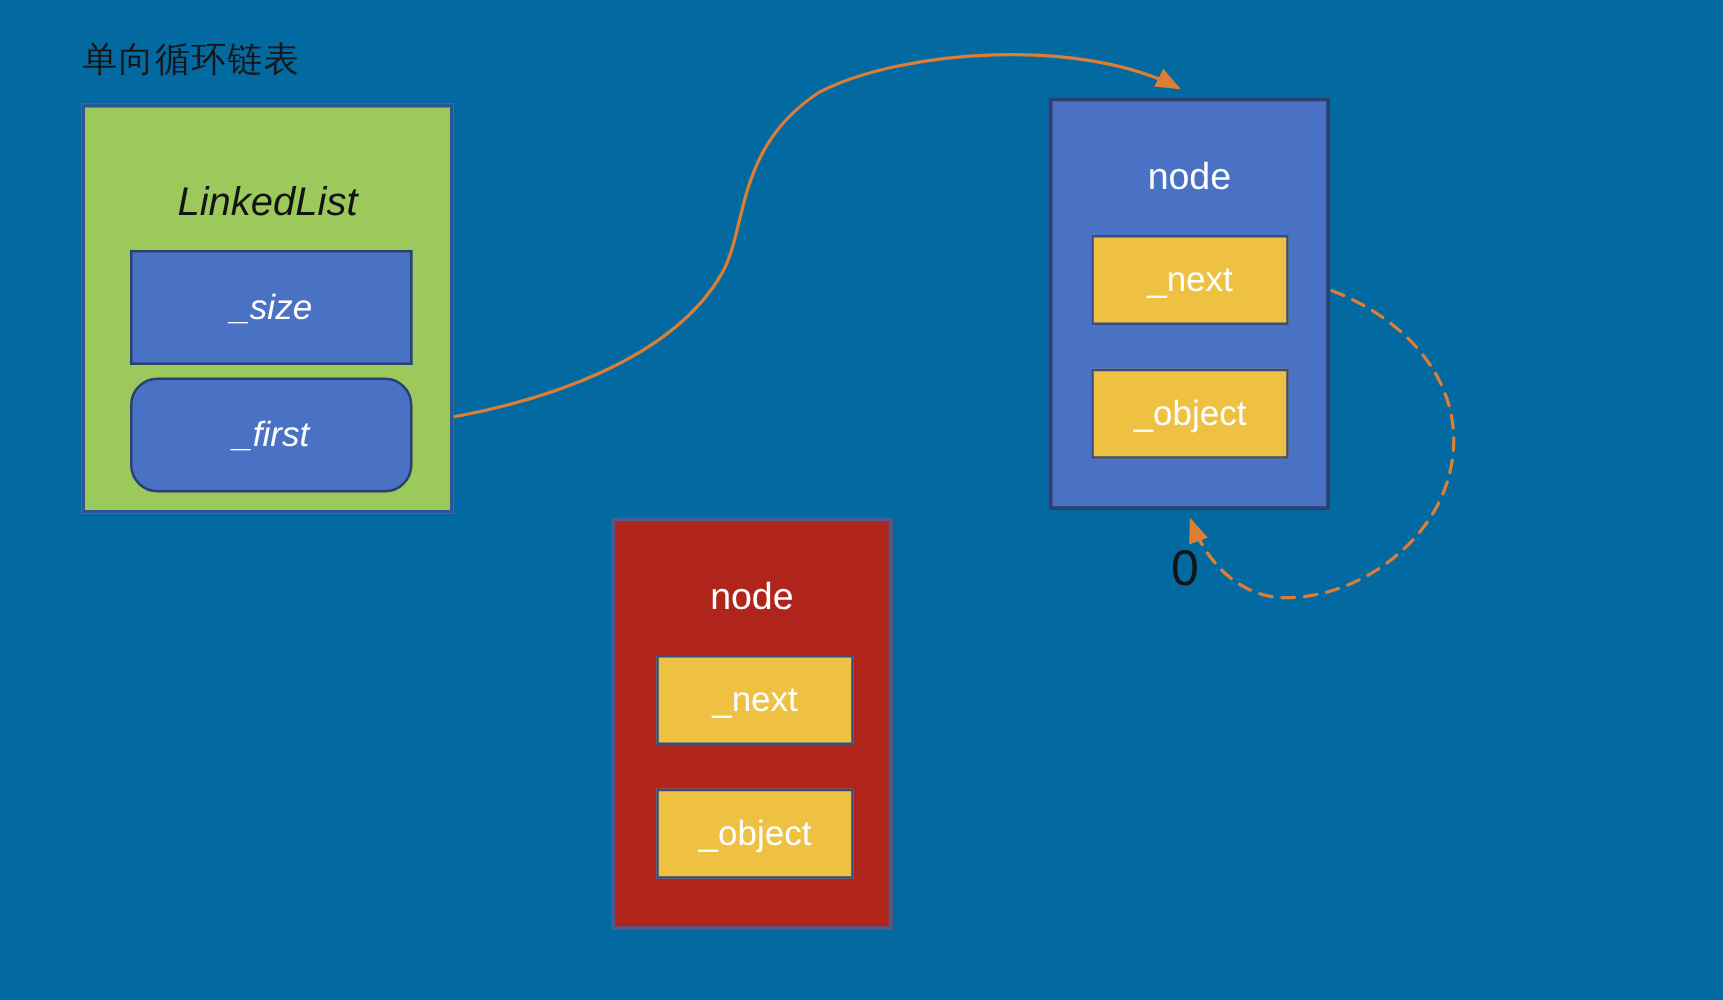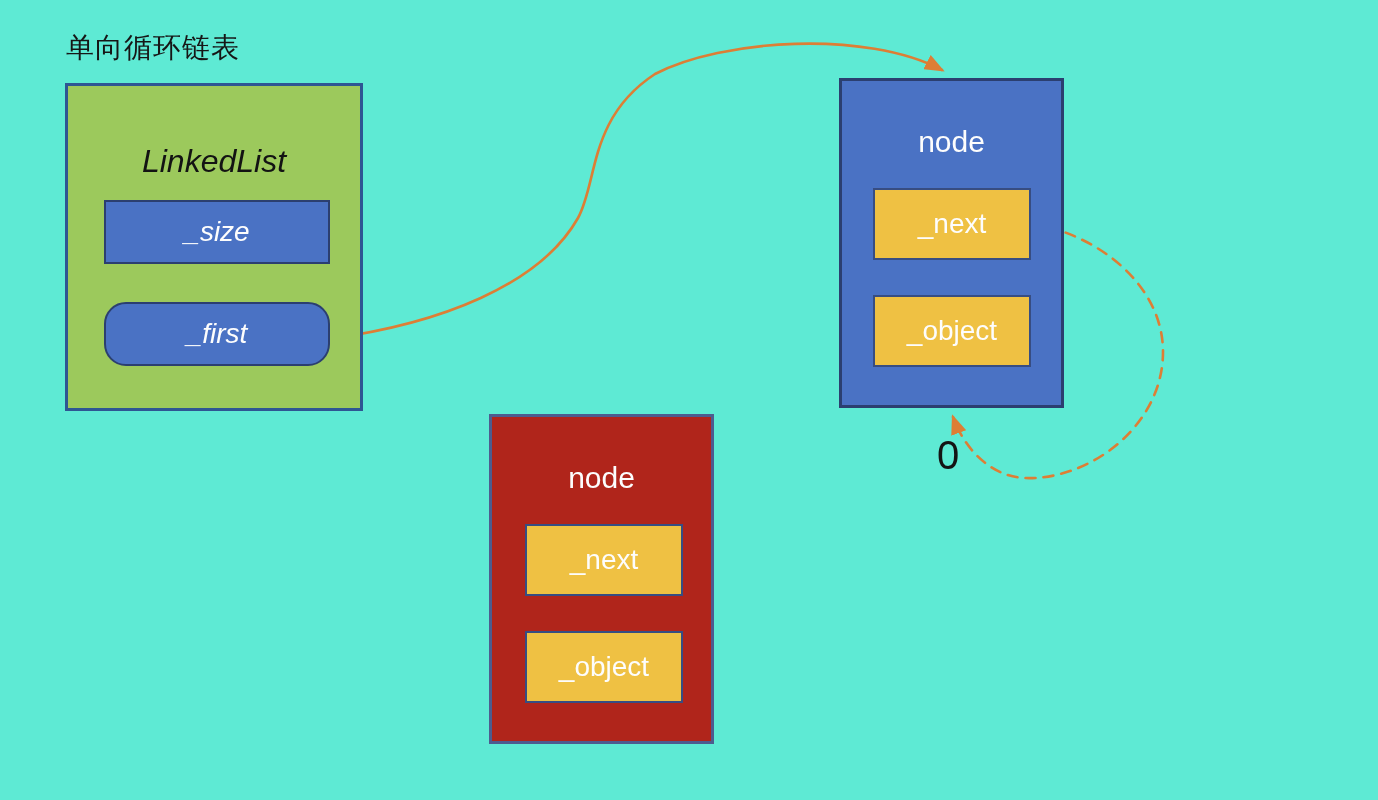--- a/index.html
+++ b/index.html
@@ -1,17 +1,17 @@
 <!DOCTYPE html>
 <html style="--color-green-fill: #9cc95c; --color-green-border: #2e5693; --color-blue-fill: #4a72c4; --color-blue-border: #2b3f70; --color-yellow-fill: #efc143; --color-yellow-border: #374d82; --color-red-fill: #b0251b; --color-red-border: #4d5c8f; --color-arrow: #dd7e35;"><head>
 <meta charset="utf-8">
 <style>
   html,body { margin:0; padding:0; background:#ffffff; }
   .canvas {
-    position:relative; width:1378px; height:800px; background:#5eead4;
+    position:relative; width:1378px; height:800px; background:#0369a1;
     font-family:"Liberation Sans", sans-serif; overflow:hidden;
   }
   .diagram-title {
     position:absolute; left:66px; top:32px; font-size:28px; line-height:32px;
     color:#161616; letter-spacing:1px;
   }
   .box { position:absolute; box-sizing:border-box; }
   .box-label {
     position:absolute; left:0; width:100%; text-align:center;
     font-size:31px; line-height:40px;
@@ -21,21 +21,21 @@
     align-items:center; justify-content:center;
     font-size:28px; color:#fdfdfd;
   }
   
   .linkedlist-box {
     left:65px; top:83px; width:298px; height:328px;
     background:var(--color-green-fill); border:3px solid var(--color-green-border);font-style:italic;
   }
   .linkedlist-box .box-label { top:55px; color:#131313; font-size:32px; }
   .linkedlist-box .field {
-    left:36px; width:226px; height:64px;
+    left:36px; width:226px; height:92px;
     background:var(--color-blue-fill); border:2px solid var(--color-blue-border);
   }
   .field-size  { top:114px; }
   .field-first { top:216px;border-radius:22px; }
   
   .node-top-box {
     left:839px; top:78px; width:225px; height:330px;
     background:var(--color-blue-fill); border:3px solid var(--color-blue-border);
   }
   .node-top-box .box-label { top:41px; color:#fdfdfd; font-size:30px; }

